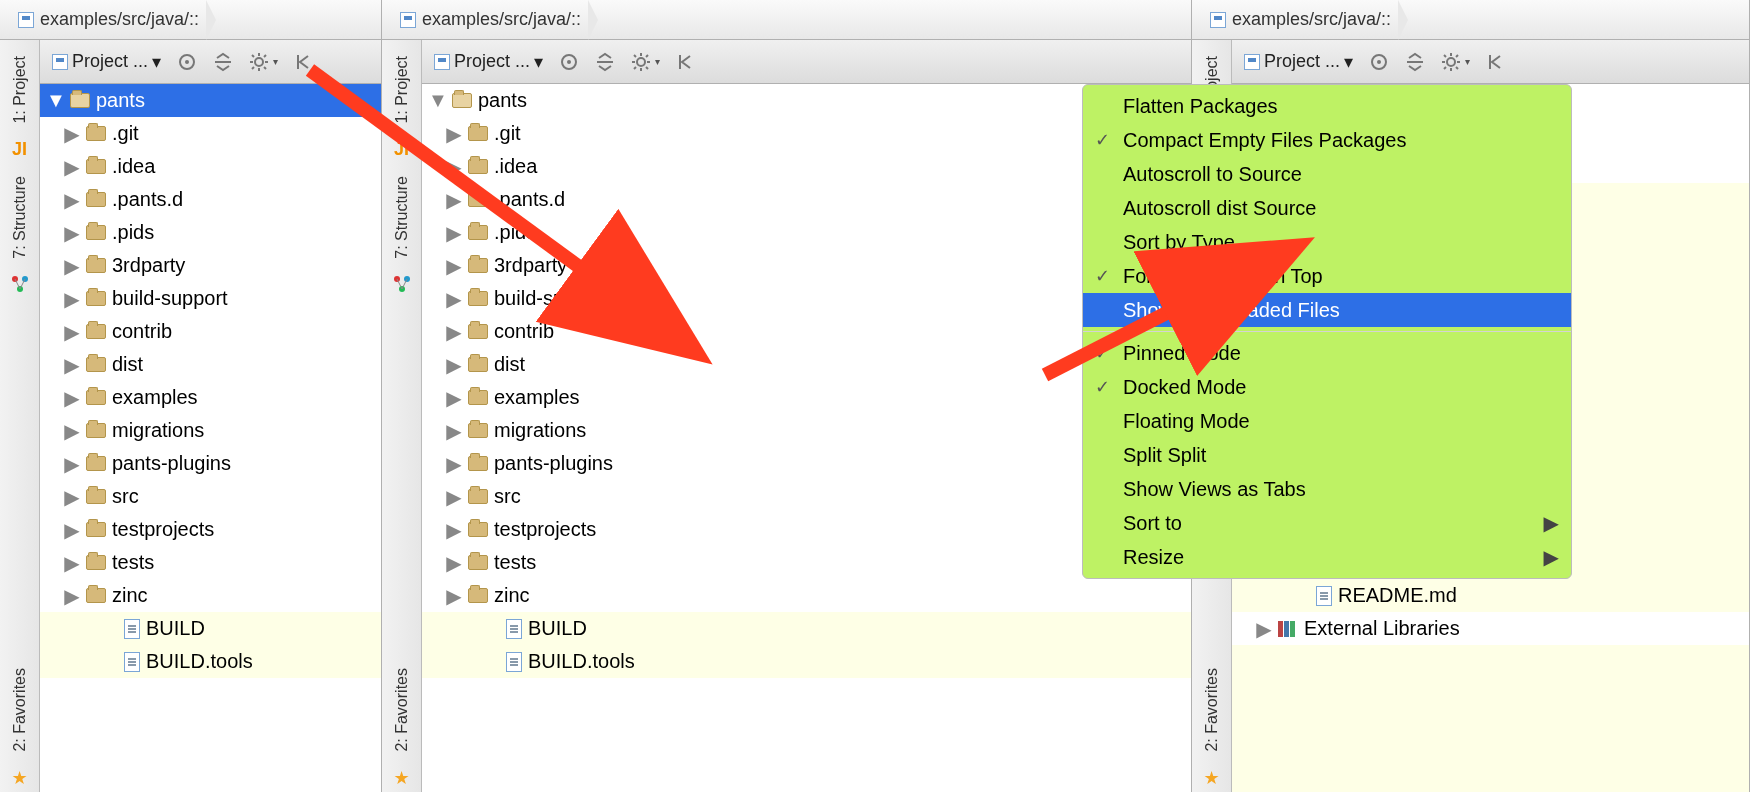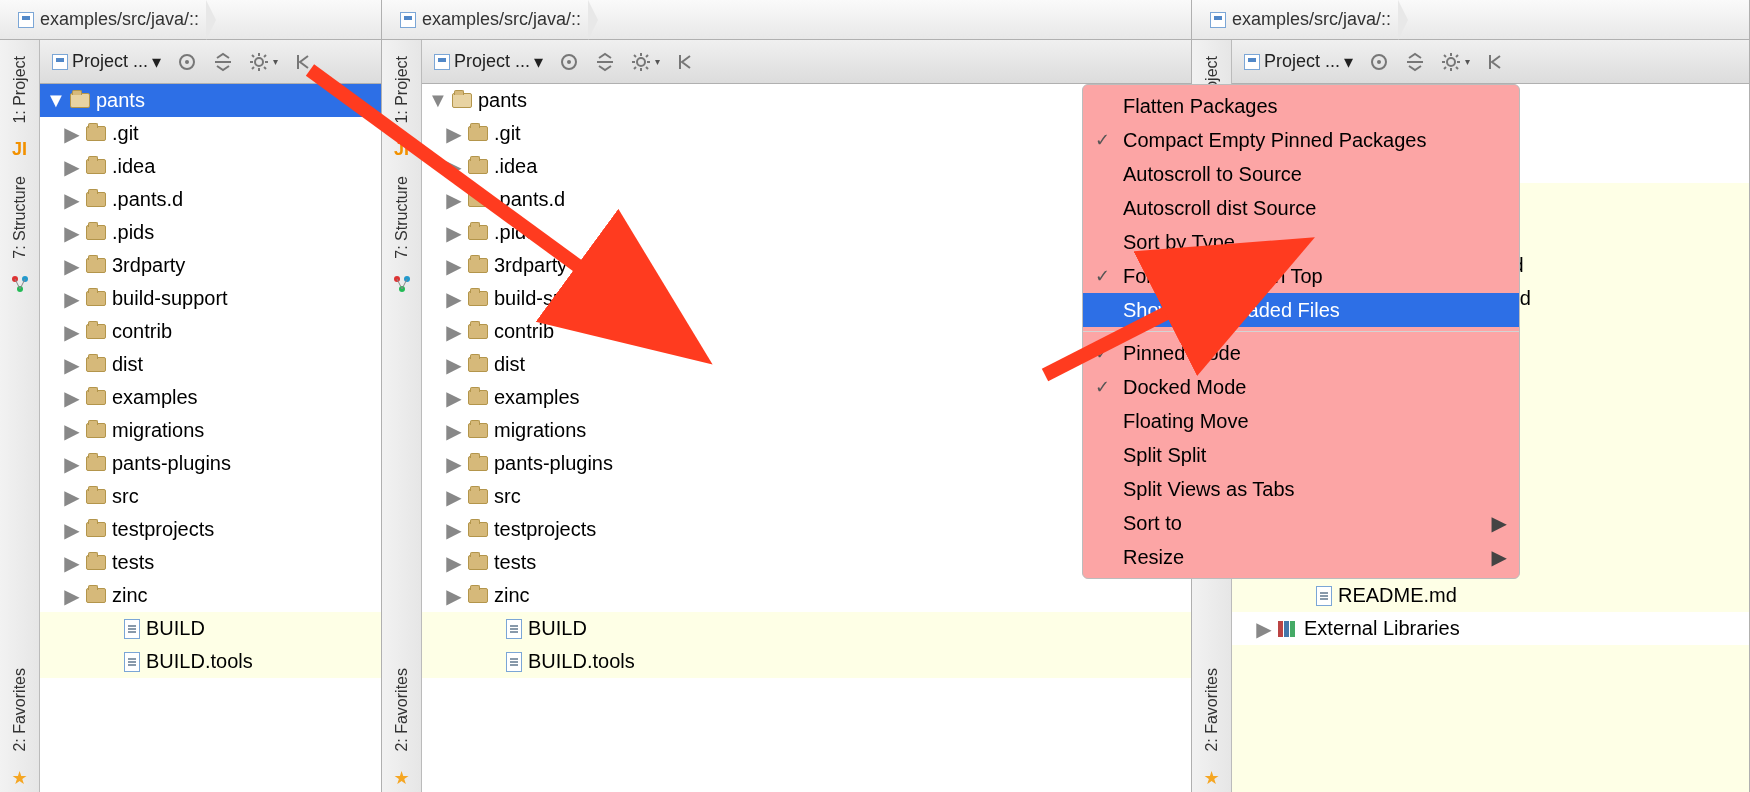--- a/index.html
+++ b/index.html
@@ -168,22 +168,22 @@
   }
   .libs-ico{
     width:20px; height:16px; display:inline-block;
     background:linear-gradient(to right, #b44 0 5px, #fff 5px 6px, #47a 6px 11px, #fff 11px 12px, #4a6 12px 17px, #fff 17px 20px);
   }
 
   
   .context-menu{
     position:absolute;
     top:84px; left:700px;
-    width:438px;
-    background:#fca5a5;
+    width:490px;
+    background:#bef264;
     border:1px solid #bcbcbc;
     border-radius:6px;
     box-shadow:none;
     padding:4px 0;
     z-index:50;
     font-size:20px;
   }
   .mi{
     height:34px; display:flex; align-items:center;
     padding:0 14px 0 40px;
@@ -541,21 +541,21 @@
 
   <div class="context-menu">
     <div id="menu1">
         <div class="mi ">
 
     <span>Flatten Packages</span>
 
   </div>
         <div class="mi ">
     <span class="check">✓</span>
-    <span>Compact Empty Pinned Packages</span>
+    <span>Compact Empty Files Packages</span>
 
   </div>
         <div class="mi ">
 
     <span>Autoscroll to Source</span>
 
   </div>
         <div class="mi ">
 
     <span>Autoscroll dist Source</span>
@@ -584,31 +584,31 @@
     <span>Pinned Mode</span>
 
   </div>
         <div class="mi ">
     <span class="check">✓</span>
     <span>Docked Mode</span>
 
   </div>
         <div class="mi ">
 
-    <span>Floating Move</span>
+    <span>Floating Mode</span>
 
   </div>
         <div class="mi ">
 
     <span>Split Split</span>
 
   </div>
         <div class="mi ">
 
-    <span>Split Views as Tabs</span>
+    <span>Show Views as Tabs</span>
 
   </div>
         <div class="mi ">
 
     <span>Sort to</span>
     <span class="sub">▶</span>
   </div>
         <div class="mi ">
 
     <span>Resize</span>

